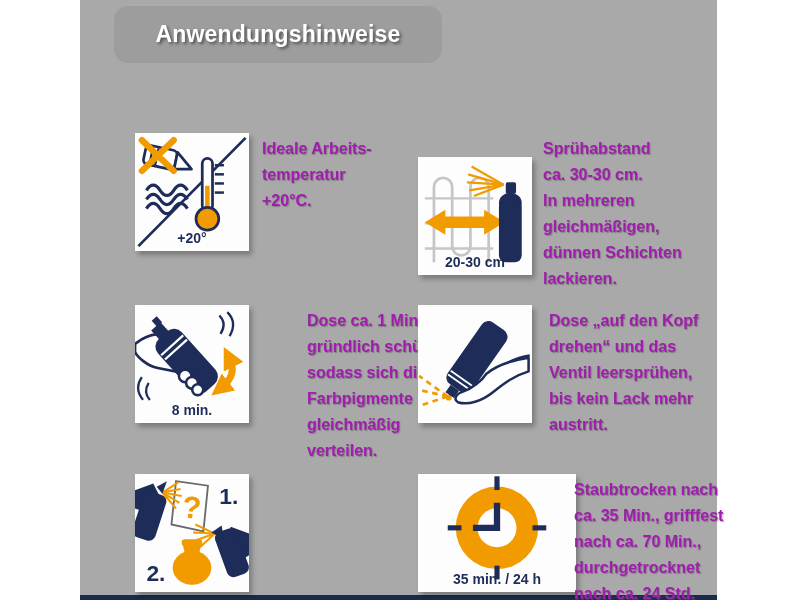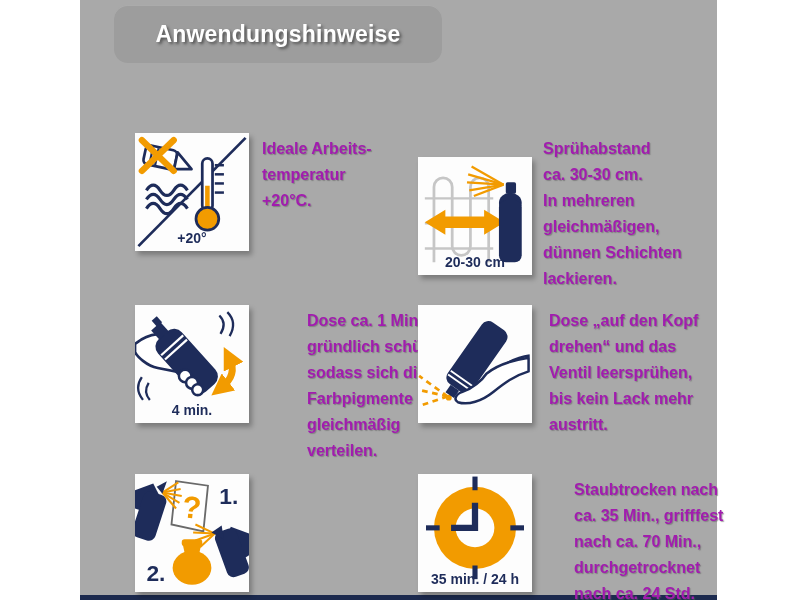--- a/index.html
+++ b/index.html
@@ -27,21 +27,21 @@
     position:absolute;left:0;bottom:5px;width:100%;text-align:center;
     color:#1e2c5a;font-weight:bold;font-size:14px;
   }
   .desc{
     position:absolute;width:170px;color:#a21caf;font-weight:bold;font-size:16px;
     line-height:26px;white-space:pre-line;text-shadow:1px 1px 1px rgba(95,95,95,0.55);
   }
   
   .t1{left:135px;top:133px;} .t2{left:418px;top:133px;margin-top:24px;}
   .t3{left:135px;top:305px;} .t4{left:418px;top:305px;}
-  .t5{left:135px;top:474px;} .t6{left:418px;top:474px;}
+  .t5{left:135px;top:474px;} .t6{left:418px;top:474px;padding-left:44px;}
   .d1{left:262px;top:136px;} .d2{left:543px;top:136px;}
   .d3{left:262px;top:308px;margin-left:45px;} .d4{left:543px;top:308px;margin-left:6px;}
   .d5{left:262px;top:477px;} .d6{left:574px;top:477px;}
 </style>
 </head>
 <body>
 
 <div class="page">
   <div class="panel">
 
@@ -122,21 +122,21 @@
       </g>
       <circle cx="44" cy="62" r="5.5" fill="#ffffff" stroke="#1e2c5a" stroke-width="2.2"></circle>
       <circle cx="50" cy="68" r="5.2" fill="#ffffff" stroke="#1e2c5a" stroke-width="2.2"></circle>
       <circle cx="55" cy="74" r="4.8" fill="#ffffff" stroke="#1e2c5a" stroke-width="2.2"></circle>
       <path d="M74 9 q7 7 1 16" fill="none" stroke="#1e2c5a" stroke-width="2"></path>
       <path d="M81 6 q9 9 2 21" fill="none" stroke="#1e2c5a" stroke-width="2"></path>
       <path d="M12 68 q-5 8 1 15" fill="none" stroke="#1e2c5a" stroke-width="2"></path>
       <path d="M6 63 q-7 10 1 20" fill="none" stroke="#1e2c5a" stroke-width="2"></path>
       <path d="M83 47 Q90 61 76 72" fill="none" stroke="#f29b00" stroke-width="6" marker-start="url(#ah3)" marker-end="url(#ah3)"></path>
     </svg>
-    <div class="caption">4 min.</div>
+    <div class="caption">8 min.</div>
   </div>
   <div class="desc d3">Dose ca. 1 Minute
 gründlich schütteln,
 sodass sich die
 Farbpigmente
 gleichmäßig
 verteilen.</div>
 
   <div class="tile t4">
     <svg viewBox="0 0 100 103">

